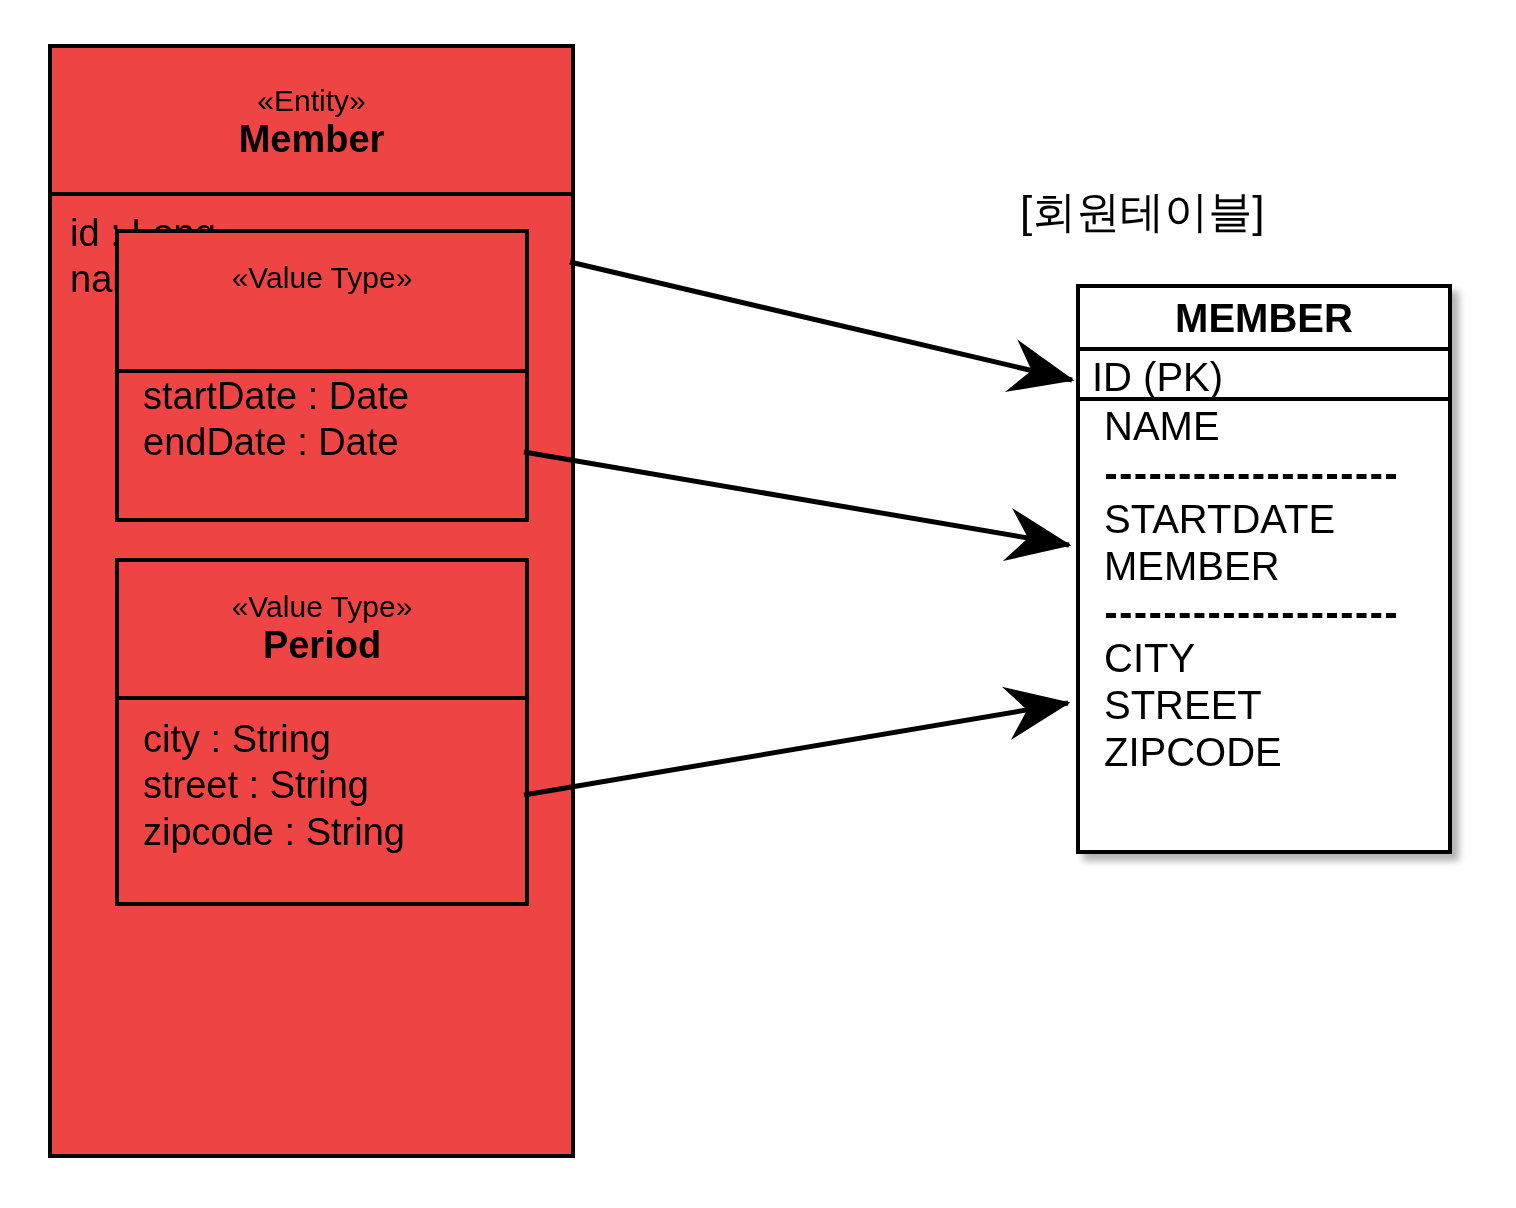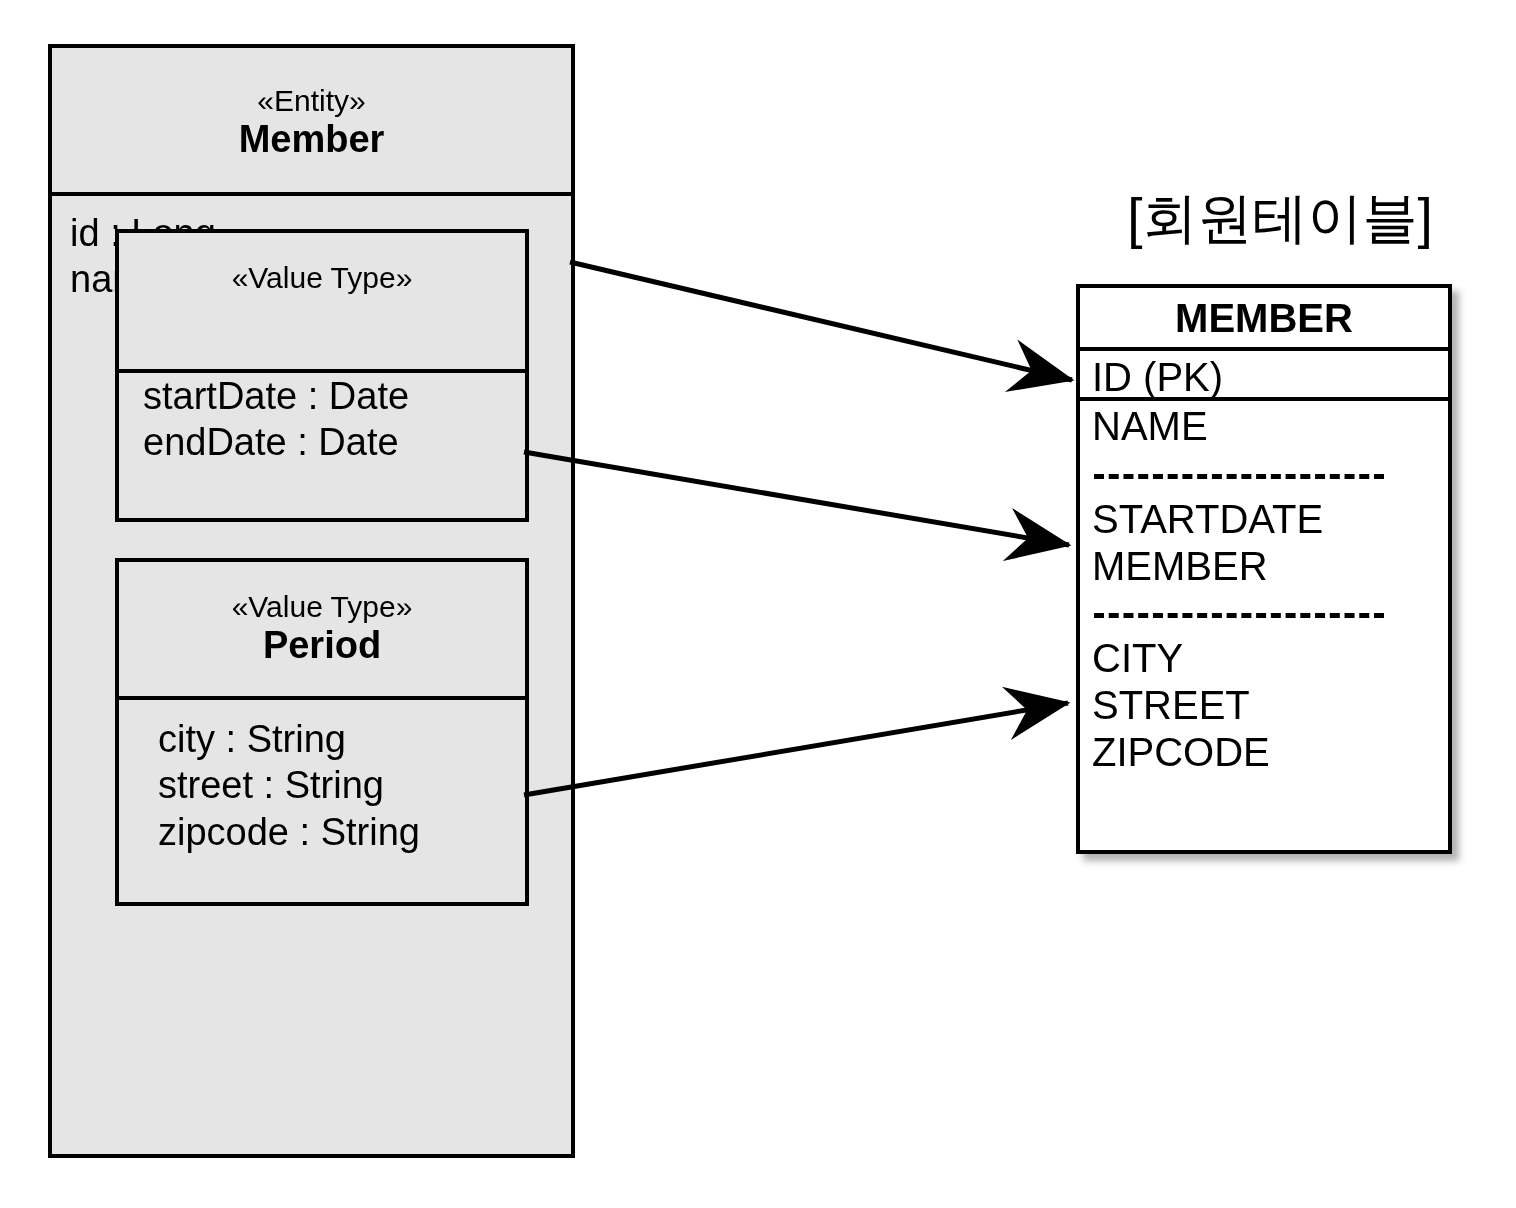--- a/index.html
+++ b/index.html
@@ -13,21 +13,21 @@
     height: 1208px;
     background: #ffffff;
     font-family: "Liberation Sans", "DejaVu Sans", sans-serif;
     overflow: hidden;
   }
 
   
   .uml-box {
     position: absolute;
     box-sizing: border-box;
-    background: #e5e5e5;
+    background: #ef4444;
     border: 4px solid #000000;
   }
   .uml-header {
     box-sizing: border-box;
     text-align: center;
     border-bottom: 4px solid #000000;
   }
   .uml-stereotype {
     display: block;
     font-size: 30px;
@@ -92,31 +92,30 @@
     width: 414px;
     height: 348px;
   }
   #address-box > .uml-header {
     height: 138px;
     padding-top: 28px;
   }
   #address-box > .uml-attrs {
     padding-top: 16px;
     padding-left: 24px;
-    margin-left: 15px;
   }
 
   
   #table-caption {
     position: absolute;
-    left: 1092px;
+    left: 1020px;
     top: 188px;
     width: 376px;
-    text-align: center;
-    font-size: 55px;
+    text-align: left;
+    font-size: 44px;
     line-height: 1.1;
     color: #000;
     white-space: nowrap;
   }
 
   
   #db-table {
     position: absolute;
     left: 1076px;
     top: 284px;
@@ -144,20 +143,21 @@
     padding-left: 12px;
     font-size: 40px;
     line-height: 53px;
     color: #000;
     white-space: nowrap;
   }
   #db-body {
     box-sizing: border-box;
     padding-left: 12px;
     padding-top: 2px;
+    margin-left: 12px;
   }
   .db-col {
     display: block;
     font-size: 40px;
     line-height: 1.17;
     color: #000;
     white-space: nowrap;
   }
   .db-sep {
     display: block;

